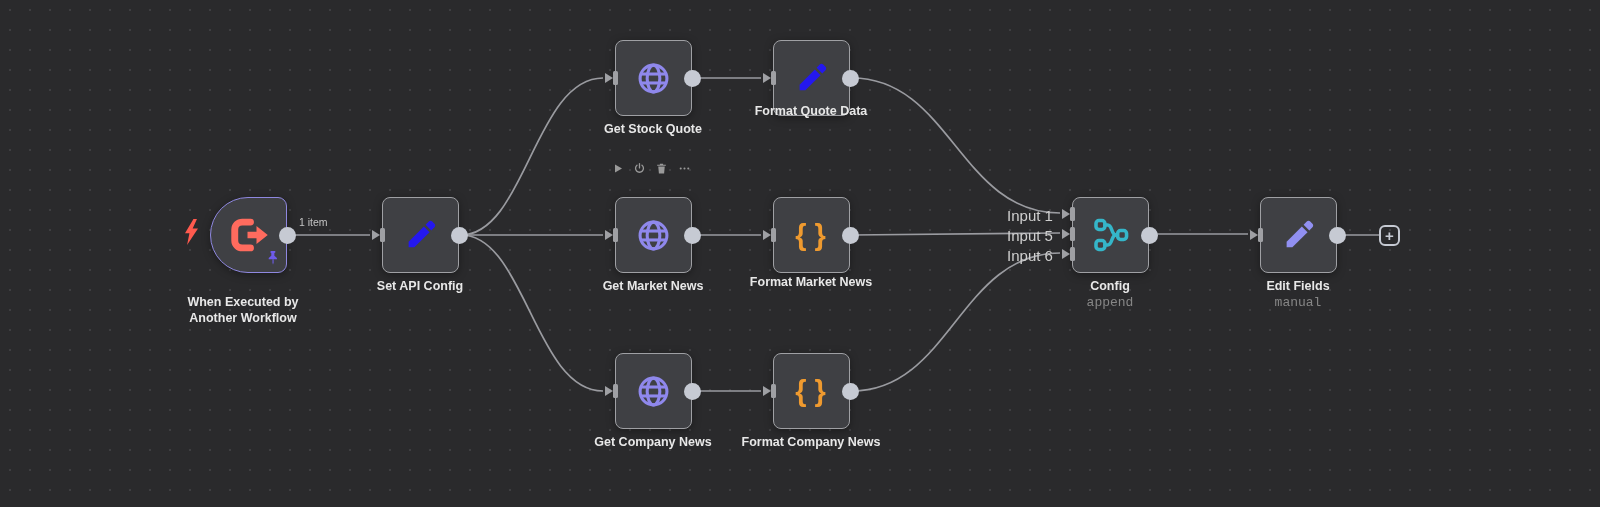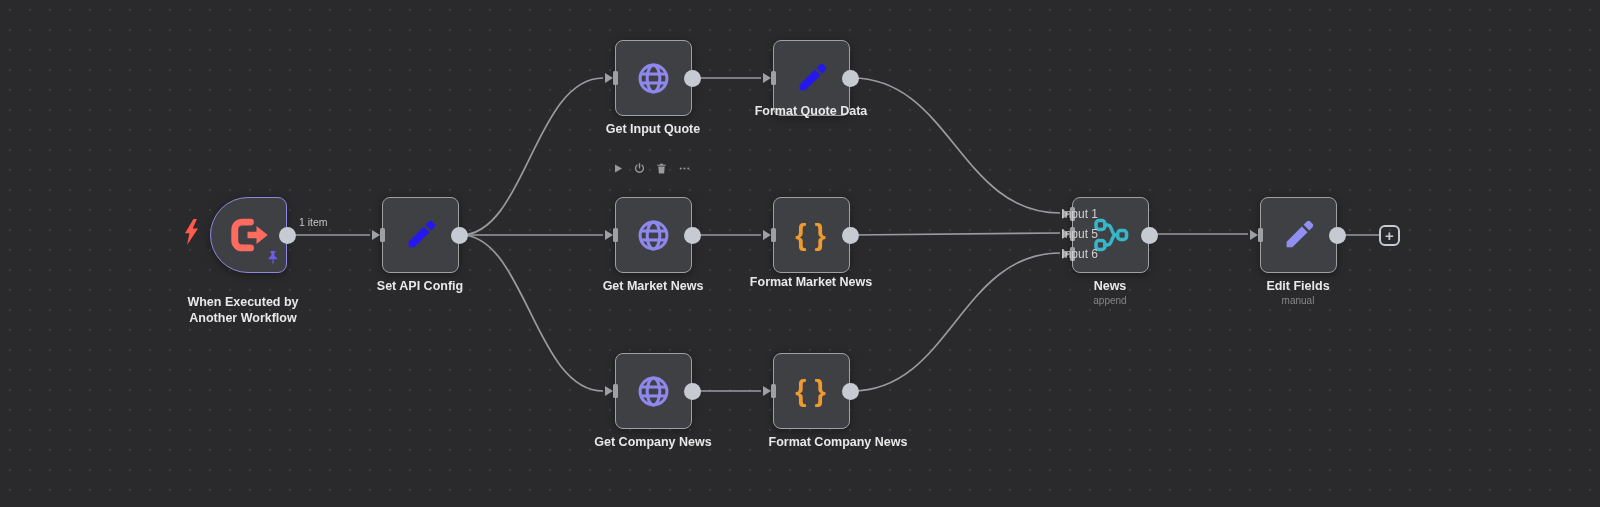--- a/index.html
+++ b/index.html
@@ -19,23 +19,23 @@
     box-shadow:0 2px 8px rgba(0,0,0,.35);
   }
   .trigger{border-radius:38px 9px 9px 38px;border-color:#8f88e0;}
   .in-arrow{position:absolute;left:-11px;top:50%;margin-top:-5.5px;width:0;height:0;
     border-left:8px solid #9fa0a4;border-top:5.5px solid transparent;border-bottom:5.5px solid transparent;}
   .in-rect{position:absolute;left:-3px;top:50%;margin-top:-7px;width:5px;height:14px;background:#9fa0a4;border-radius:1.5px;}
   .out-circle{position:absolute;right:-10px;top:50%;margin-top:-8.5px;width:17px;height:17px;border-radius:50%;background:#c6cad3;}
   .fixedport{top:auto;margin-top:0;}
   .node-label{position:absolute;width:160px;text-align:center;font-size:12.5px;font-weight:600;
     color:#e8e8e8;line-height:1.3;z-index:3;}
-  .node-subtitle{position:absolute;width:160px;text-align:center;font-size:10px;color:#868686;z-index:3;}
+  .node-subtitle{position:absolute;width:160px;text-align:center;font-size:13px;color:#868686;z-index:3;font-family:Liberation Mono, monospace;}
   .conn-label{position:absolute;left:299px;top:216px;width:62px;text-align:left;font-size:10.5px;color:#c4c4c4;z-index:3;}
-  .merge-input-label{position:absolute;left:1046px;width:52px;text-align:right;font-size:12px;color:#cfcfcf;z-index:3;}
+  .merge-input-label{position:absolute;left:1004px;width:52px;text-align:center;font-size:15px;color:#cfcfcf;z-index:3;}
   .braces{font-size:29px;font-weight:700;color:#ef9a2f;letter-spacing:2px;display:flex;gap:6px;}
   .hover-toolbar{position:absolute;left:612px;top:162px;display:flex;gap:9px;align-items:center;z-index:3;}
   .hover-toolbar svg{display:block;cursor:pointer;}
   .add-btn{position:absolute;left:1379px;top:225px;width:21px;height:21px;box-sizing:border-box;
     border:2px solid #c6cad3;border-radius:6px;color:#c6cad3;font-size:15px;font-weight:700;
     display:flex;align-items:center;justify-content:center;line-height:1;z-index:2;cursor:pointer;}
   .bolt{position:absolute;left:183px;top:219px;z-index:3;}
   .pin{position:absolute;right:7px;bottom:6px;}
 </style>
 </head>
@@ -90,21 +90,21 @@
   <span class="in-arrow"></span>
   <span class="in-rect"></span>
   <svg width="37" height="37" viewBox="0 0 24 24" fill="none" stroke="#8f88ec" stroke-width="2">
     <circle cx="12" cy="12" r="8.7"></circle>
       <ellipse cx="12" cy="12" rx="4.1" ry="8.7"></ellipse>
     <line x1="3.6" y1="9.1" x2="20.4" y2="9.1"></line>
       <line x1="3.6" y1="14.9" x2="20.4" y2="14.9"></line>
   </svg>
   <span class="out-circle"></span>
 </div>
-<div class="node-label" style="left:573px;top:121px">Get Input Quote</div>
+<div class="node-label" style="left:573px;top:121px">Get Stock Quote</div>
 
 <div class="node" style="left:773px;top:40px">
   <span class="in-arrow"></span>
   <span class="in-rect"></span>
   <svg width="38" height="38" viewBox="0 0 24 24">
     <path d="M4.2 16.2 13.8 6.6 17.4 10.2 7.8 19.8 H4.2 Z" fill="#2418ef"></path>
     <path d="M14.9 5.5 16.9 3.5 c.6-.6 1.6-.6 2.2 0 l1.4 1.4 c.6.6.6 1.6 0 2.2 l-2 2 Z" fill="#2418ef"></path>
   </svg>
   <span class="out-circle"></span>
 </div>
@@ -168,21 +168,21 @@
 
 <div class="node" style="left:773px;top:353px">
   <span class="in-arrow"></span>
   <span class="in-rect"></span>
   <span class="braces">
       <span>{</span>
       <span>}</span>
     </span>
   <span class="out-circle"></span>
 </div>
-<div class="node-label" style="left:758px;top:434px">Format Company News</div>
+<div class="node-label" style="left:731px;top:434px">Format Company News</div>
 
 <div class="merge-input-label" style="top:207px">Input 1</div>
 <div class="merge-input-label" style="top:227px">Input 5</div>
 <div class="merge-input-label" style="top:247px">Input 6</div>
 
 <div class="node" style="left:1072px;top:197px">
   <span class="in-arrow fixedport" style="top:10.5px"></span>
   <span class="in-rect fixedport" style="top:9px"></span>
   <span class="in-arrow fixedport" style="top:30.5px"></span>
   <span class="in-rect fixedport" style="top:29px"></span>
@@ -190,21 +190,21 @@
   <span class="in-rect fixedport" style="top:49px"></span>
   <svg width="40" height="40" viewBox="0 0 36 36" fill="none" stroke="#35b6c9" stroke-width="3.2" stroke-linecap="round">
     <rect x="4.5" y="5" width="8" height="8" rx="2.6"></rect>
     <rect x="4.5" y="23" width="8" height="8" rx="2.6"></rect>
     <rect x="24" y="14" width="8" height="8" rx="2.6"></rect>
     <path d="M12.5 9 h2.5 c4.5 0 3 9 7.5 9 h1"></path>
     <path d="M12.5 27 h2.5 c4.5 0 3 -9 7.5 -9"></path>
   </svg>
   <span class="out-circle"></span>
 </div>
-<div class="node-label" style="left:1030px;top:278px">News</div>
+<div class="node-label" style="left:1030px;top:278px">Config</div>
 <div class="node-subtitle" style="left:1030px;top:295px">append</div>
 
 <div class="node" style="left:1260px;top:197px">
   <span class="in-arrow"></span>
   <span class="in-rect"></span>
   <svg width="38" height="38" viewBox="0 0 24 24">
     <path d="M4.2 16.2 13.8 6.6 17.4 10.2 7.8 19.8 H4.2 Z" fill="#9190f2"></path>
     <path d="M14.9 5.5 16.9 3.5 c.6-.6 1.6-.6 2.2 0 l1.4 1.4 c.6.6.6 1.6 0 2.2 l-2 2 Z" fill="#9190f2"></path>
   </svg>
   <span class="out-circle"></span>

